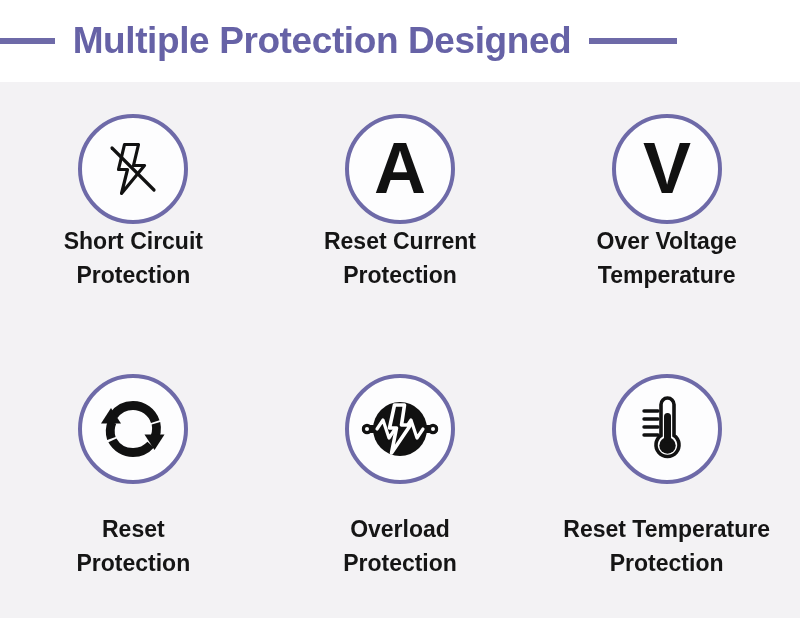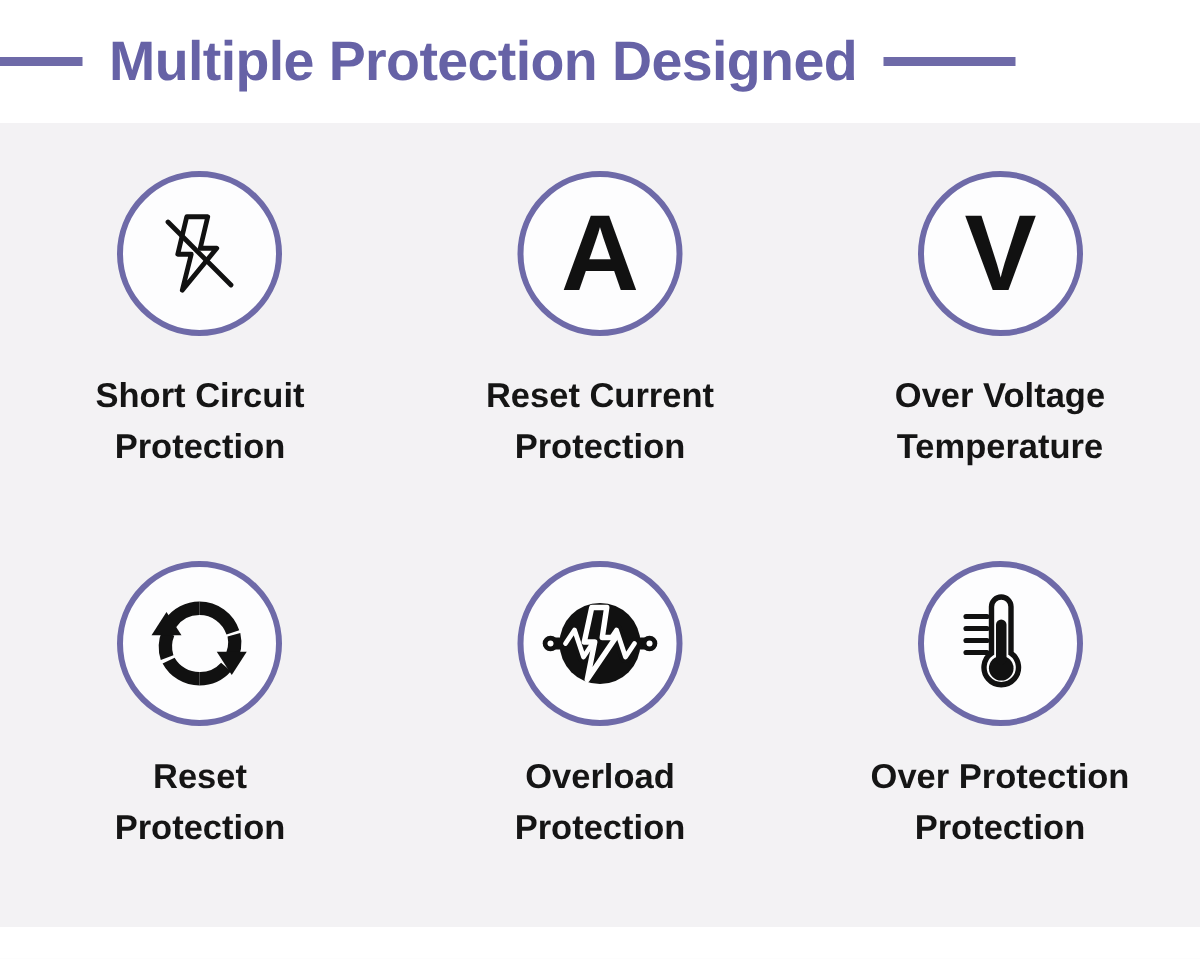--- a/index.html
+++ b/index.html
@@ -72,38 +72,38 @@
   }
 
   .cell {
     display: flex;
     flex-direction: column;
     align-items: center;
     justify-content: flex-start;
     padding-top: 32px;
     box-sizing: border-box;
   }
-  .cell.row2 { padding-top: 24px; }
+  .cell.row2 { padding-top: 24px; gap: 12px; }
 
   .badge {
     width: 110px;
     height: 110px;
     border-radius: 50%;
     border: 4px solid #6E6AA8;
     background: #FDFDFE;
     box-sizing: border-box;
     display: flex;
     align-items: center;
     justify-content: center;
     flex: 0 0 auto;
   }
   .badge svg { display: block; }
 
   .caption {
-    margin-top: 22px;
+    margin-top: 0;
     text-align: center;
     color: #151515;
     font-size: 23px;
     font-weight: bold;
     line-height: 1.48;
     white-space: pre-line;
   }
   .cell.row2 .caption { margin-top: 16px; }
 
   .footer-strip {
@@ -231,21 +231,21 @@
                 <line x1="17" y1="46" x2="31" y2="46"></line>
               </g>
 
               <path d="M47 46.5 V15.5 a6.5 6.5 0 0 0 -13 0 V46.5 a11.5 11.5 0 1 0 13 0 Z" fill="none" stroke="#111111" stroke-width="3.6"></path>
 
               <circle cx="40.5" cy="56.5" r="8.2" fill="#111111"></circle>
               <rect x="37" y="24" width="7" height="30" rx="3.5" fill="#111111"></rect>
             </svg>
           </span>
         </div>
-        <div class="caption">Over Protection
+        <div class="caption">Reset Temperature
 Protection</div>
       </div>
 
     </div>
   </div>
 
   <div class="footer-strip"></div>
 </div>
 
 </body></html>

